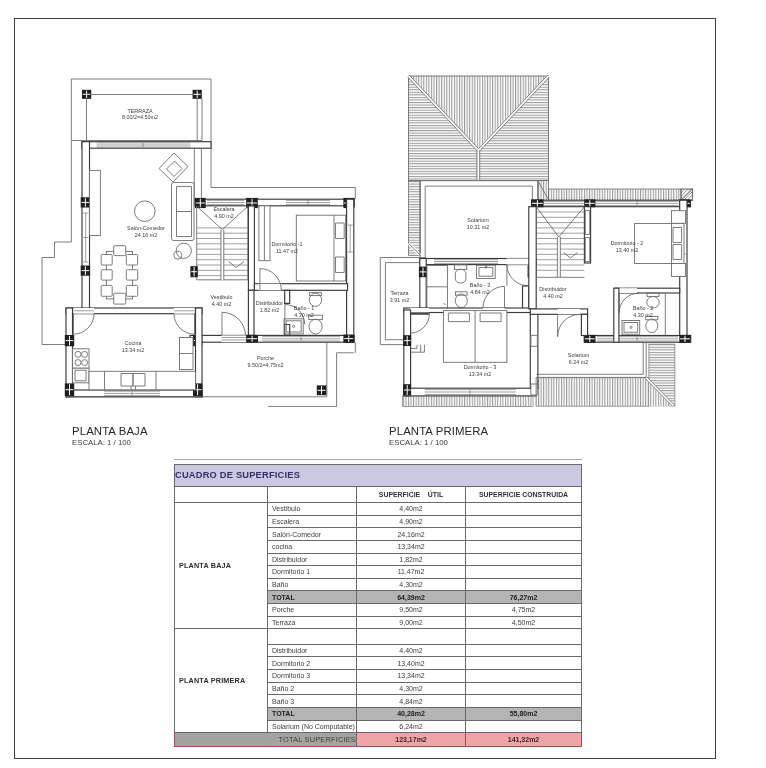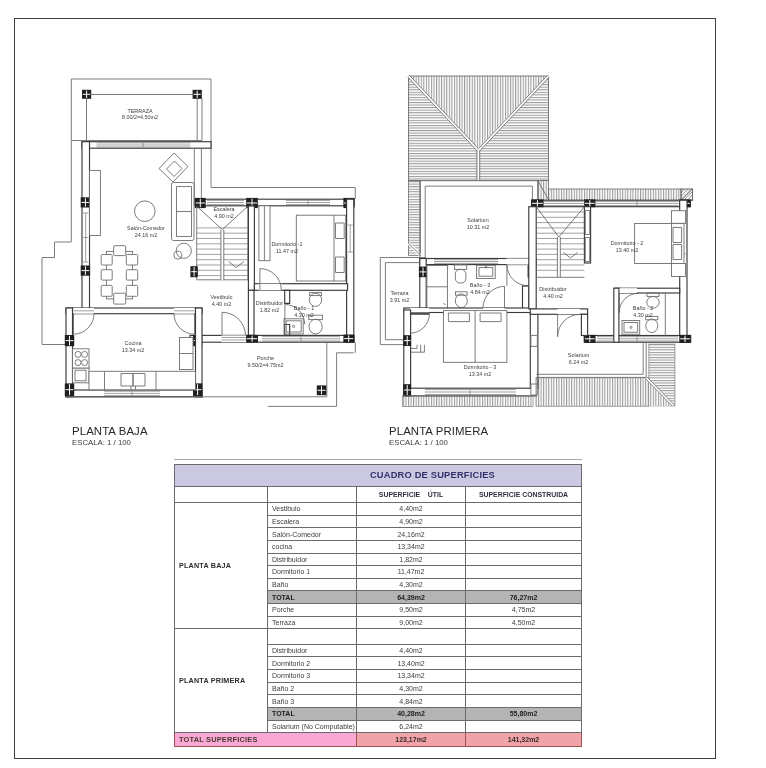--- a/index.html
+++ b/index.html
@@ -617,21 +617,21 @@
 <table class="sup">
 <colgroup>
       <col style="width:93px">
       <col style="width:89px">
       <col style="width:109px">
       <col style="width:116px">
     </colgroup>
 
 <tbody>
       <tr style="height:21.5px">
-        <td colspan="4" style="background:#cbc8e2;color:#32306b;font-weight:bold;font-size:9.3px;text-align:right;padding:0 86px 0 0;letter-spacing:0.2px;">CUADRO DE SUPERFICIES</td>
+        <td colspan="4" style="background:#cbc8e2;color:#32306b;font-weight:bold;font-size:9.3px;text-align:left;padding:0 86px 0 0;letter-spacing:0.2px;">CUADRO DE SUPERFICIES</td>
       </tr>
 
 <tr style="height:16.5px">
         <td></td>
         <td></td>
         <td class="v" style="font-weight:bold;font-size:6.9px;color:#2e2e40;">SUPERFICIE&nbsp;&nbsp;&nbsp;&nbsp;ÚTIL</td>
         <td class="v" style="font-weight:bold;font-size:6.9px;color:#2e2e40;">SUPERFICIE CONSTRUIDA</td>
       </tr>
 
 <tr style="height:12.63px">
@@ -723,18 +723,18 @@
         <td class="v">40,28m2</td>
         <td class="v">55,80m2</td>
       </tr>
 <tr style="height:12.63px">
         <td>Solarium (No Computable)</td>
         <td class="v">6,24m2</td>
         <td></td>
       </tr>
 
 <tr style="height:14px">
-        <td colspan="2" style="background:#f9a8d4;font-weight:bold;font-size:7.4px;color:#4c3a34;letter-spacing:0.2px;border-color:#a05050;">TOTAL SUPERFICIES</td>
+        <td colspan="2" style="background:#a3a3a3;font-weight:normal;font-size:7.4px;color:#4c3a34;letter-spacing:0.2px;border-color:#a05050;text-align:right;">TOTAL SUPERFICIES</td>
         <td class="v" style="background:#f0a3a9;font-weight:bold;color:#3a2a28;border-color:#a05050;">123,17m2</td>
         <td class="v" style="background:#f0a3a9;font-weight:bold;color:#3a2a28;border-color:#a05050;">141,32m2</td>
       </tr>
 </tbody>
   </table>
 
 </body></html>

